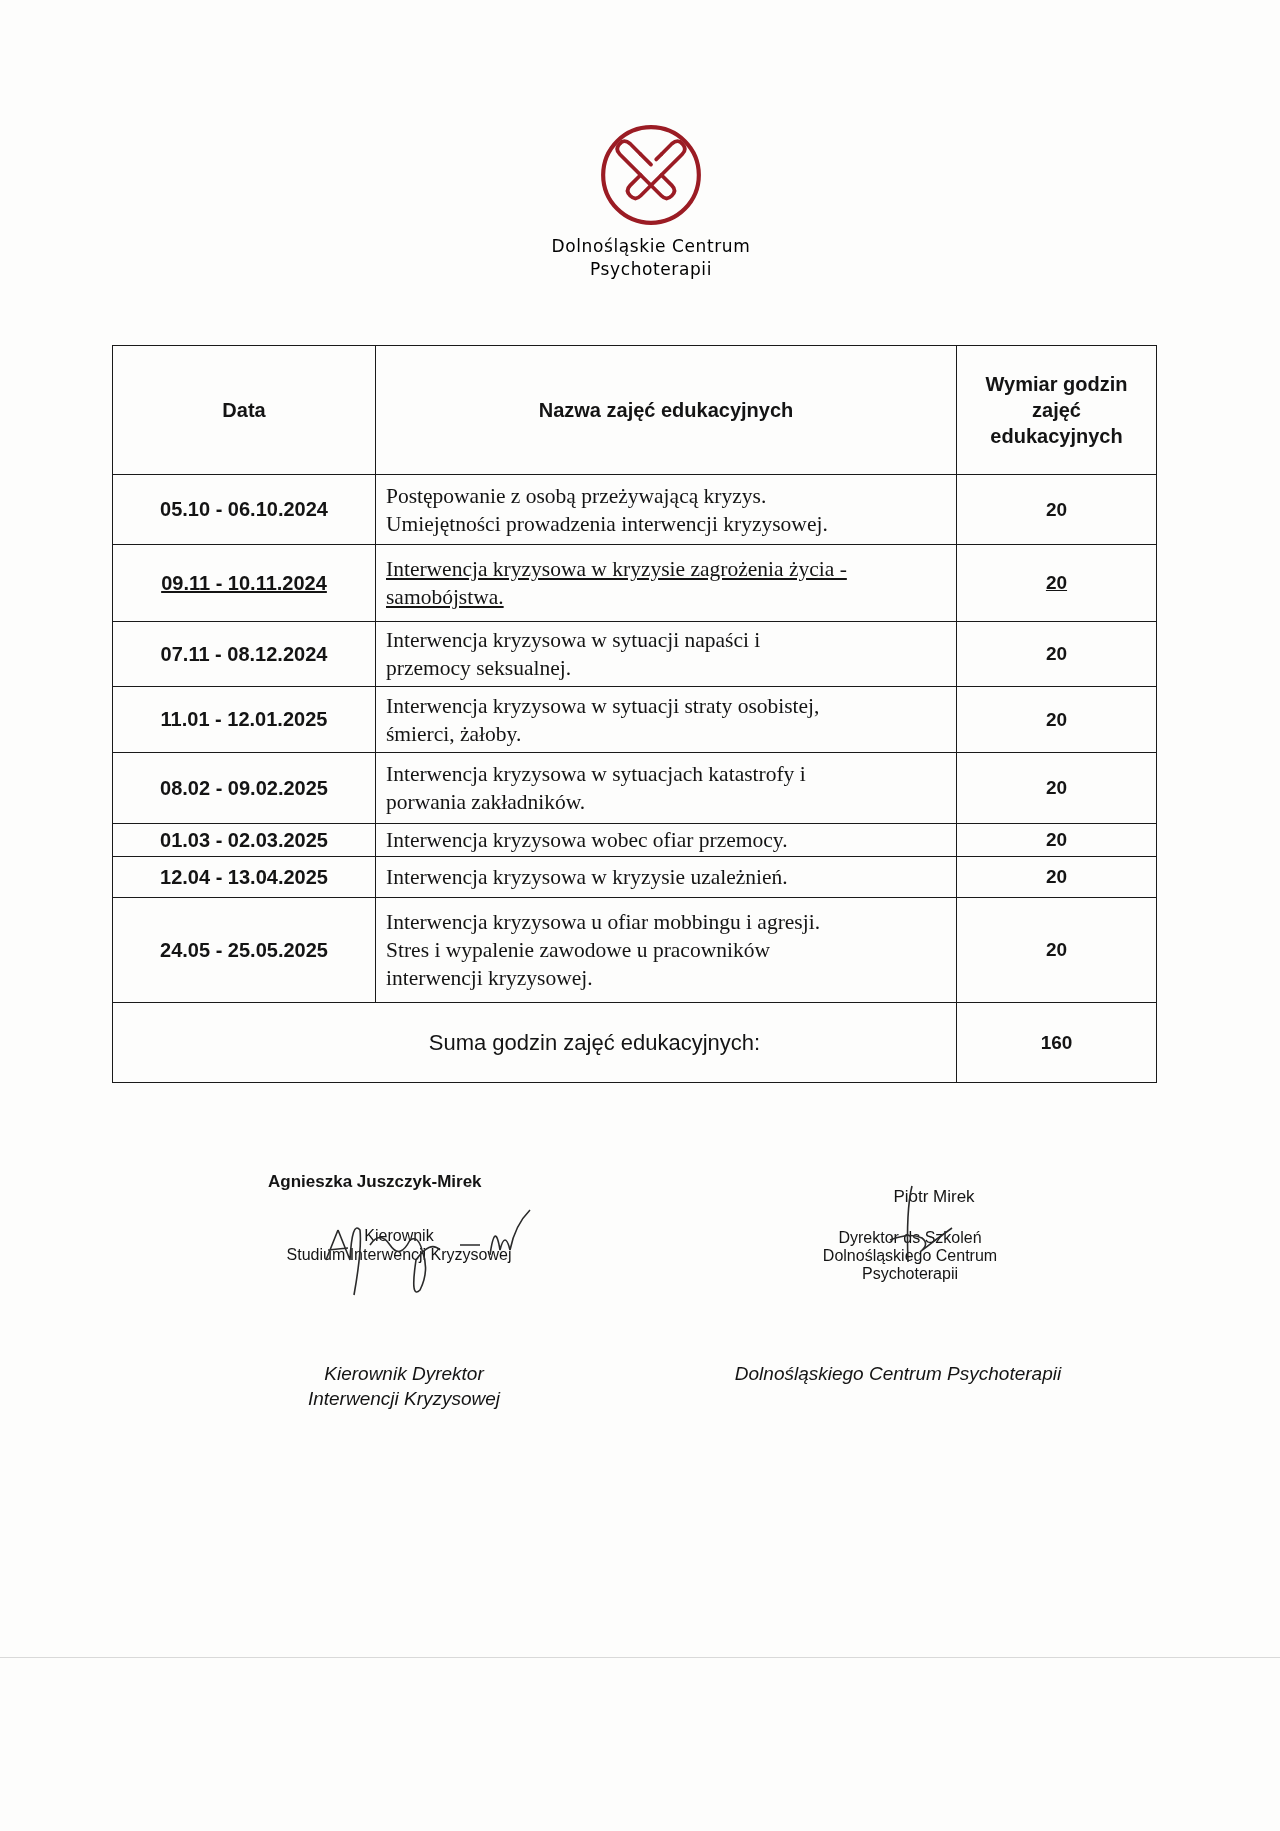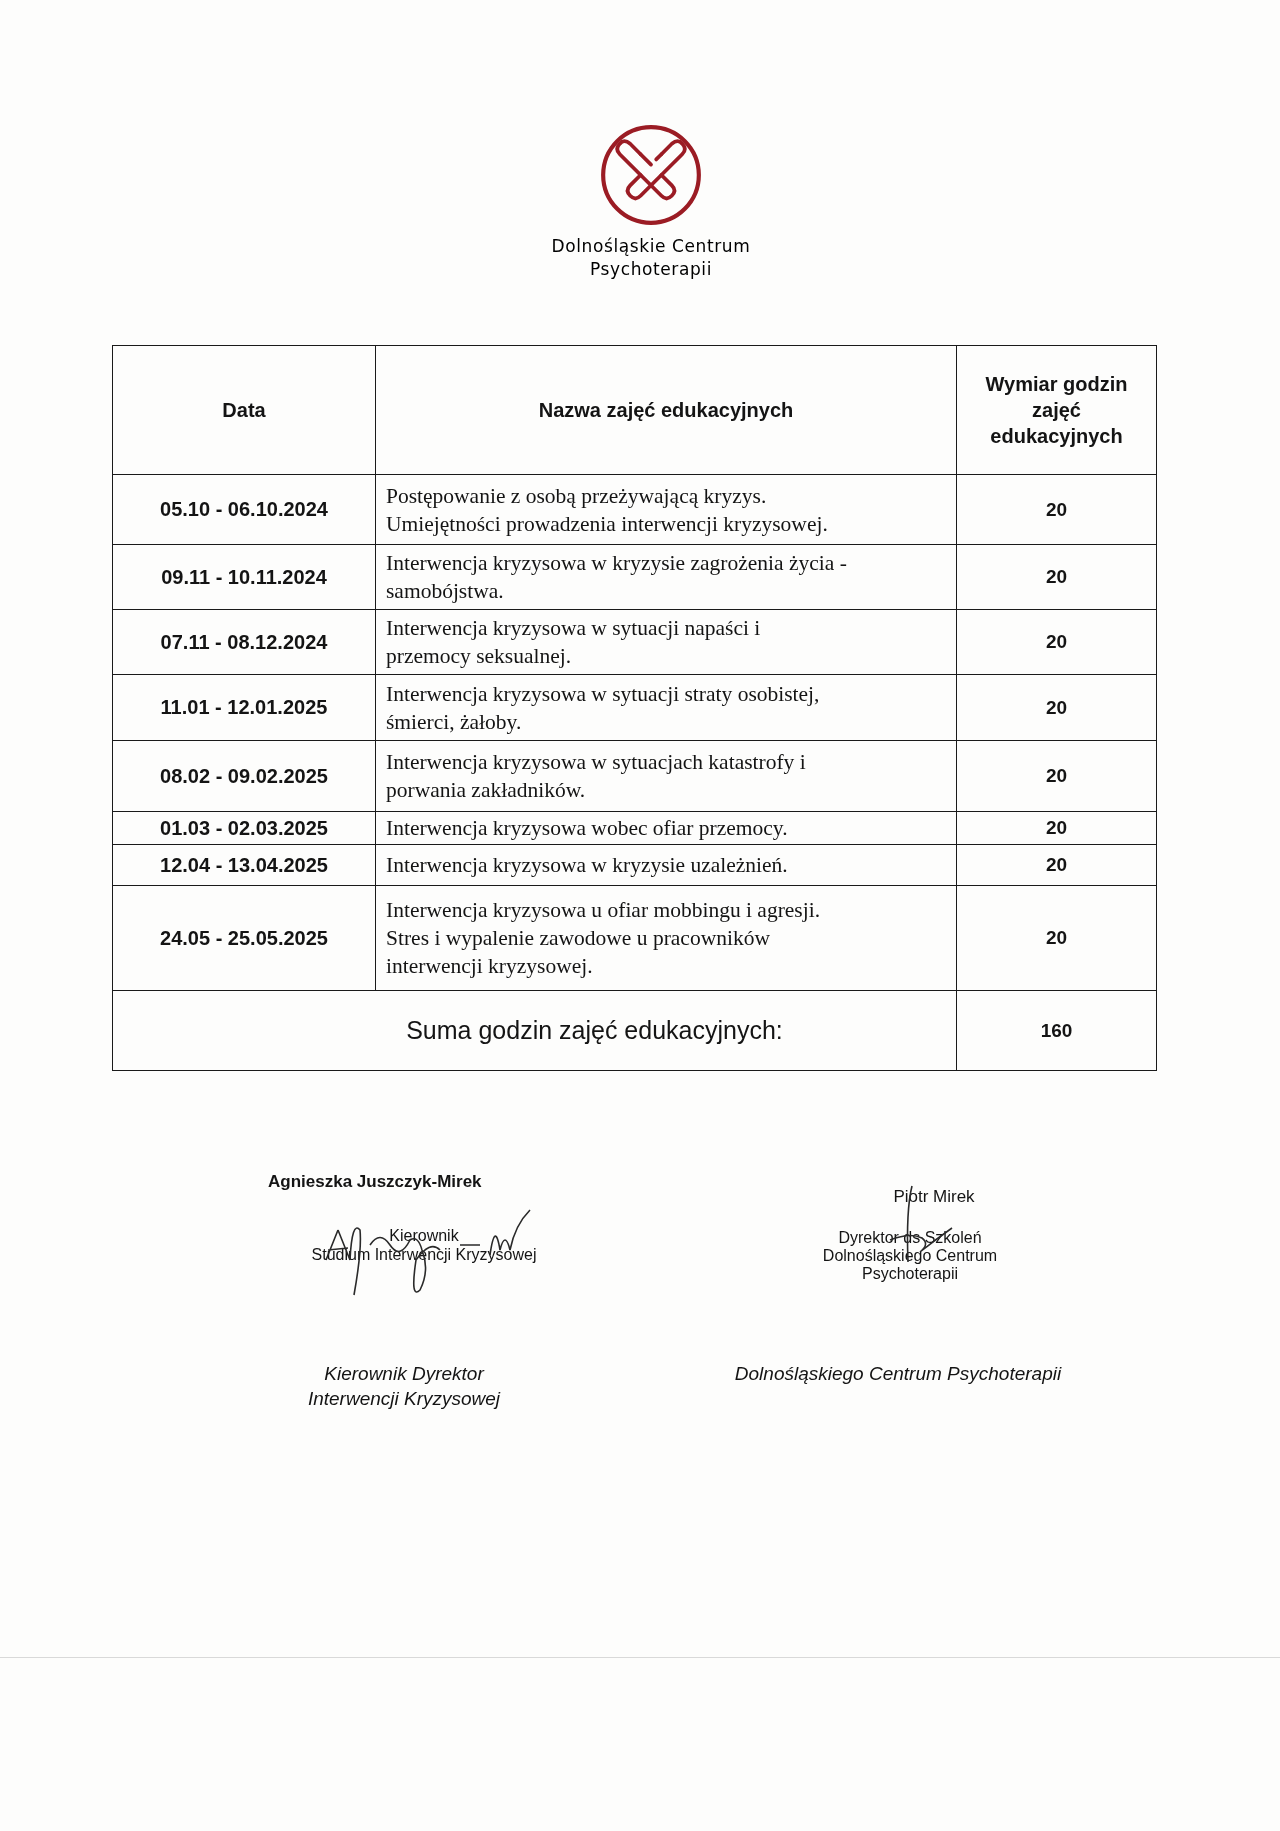--- a/index.html
+++ b/index.html
@@ -22,25 +22,25 @@
     border-collapse: collapse; table-layout: fixed;
   }
   #courses td, #courses th { border: 1.6px solid #1a1a1a; padding: 0; }
   #courses th { font-family: "Liberation Sans", sans-serif; font-weight: bold; font-size: 20px; text-align: center; line-height: 26px; }
   #courses th.c-data, #courses th.c-name { font-weight: bold; }
   .col1 { width: 263px; } .col2 { width: 581px; } .col3 { width: 200px; }
   tr.hdr { height: 129px; }
   td.date { font-family: "Liberation Sans", sans-serif; font-weight: bold; font-size: 20px; text-align: center; }
   td.name { font-family: "Liberation Serif", serif; font-size: 21.5px; line-height: 28px; padding-left: 10px !important; padding-right: 6px !important; }
   td.hours { font-family: "Liberation Sans", sans-serif; font-weight: bold; font-size: 19px; text-align: center; }
-  td.sum-label { font-size: 25px; text-align: center; padding-left: 120px !important; }
+  td.sum-label { font-size: 22px; text-align: center; padding-left: 120px !important; }
   td.sum-val { font-weight: bold; font-size: 19px; text-align: center; }
 
   .sig-name-1 { left: 268px; top: 1172px; font-weight: bold; font-size: 17px; }
-  .sig-role-1 { left: 284px; top: 1226px; width: 280px; text-align: center; font-size: 16px; line-height: 19px; }
+  .sig-role-1 { left: 259px; top: 1226px; width: 280px; text-align: center; font-size: 16px; line-height: 19px; }
   .sig-name-2 { left: 804px; top: 1187px; width: 260px; text-align: center; font-size: 17px; }
   .sig-role-2 { left: 780px; top: 1229px; width: 260px; text-align: center; font-size: 16px; line-height: 18px; }
   .title-it { font-style: italic; font-size: 19px; line-height: 25px; text-align: center; }
   #title-left { left: 254px; width: 300px; top: 1361px; }
   #title-right { left: 678px; width: 440px; top: 1361px; }
   svg.scribble { position: absolute; }
   #hline { left: 0; top: 1657px; width: 1280px; height: 1px; background: #d9d9d9; }
 </style>
 </head>
 <body>
@@ -75,21 +75,21 @@
   </tbody>
     <tbody id="rows">
       <tr style="height: 70px;">
         <td class="date">05.10 - 06.10.2024</td>
         <td class="name">
           <div>Postępowanie z osobą przeżywającą kryzys.</div>
           <div>Umiejętności prowadzenia interwencji kryzysowej.</div>
         </td>
         <td class="hours">20</td>
       </tr>
-      <tr style="height: 65px;">
+      <tr style="height: 77px; text-decoration: underline;">
         <td class="date">09.11 - 10.11.2024</td>
         <td class="name">
           <div>Interwencja kryzysowa w kryzysie zagrożenia życia -</div>
           <div>samobójstwa.</div>
         </td>
         <td class="hours">20</td>
       </tr>
       <tr style="height: 65px;">
         <td class="date">07.11 - 08.12.2024</td>
         <td class="name">

